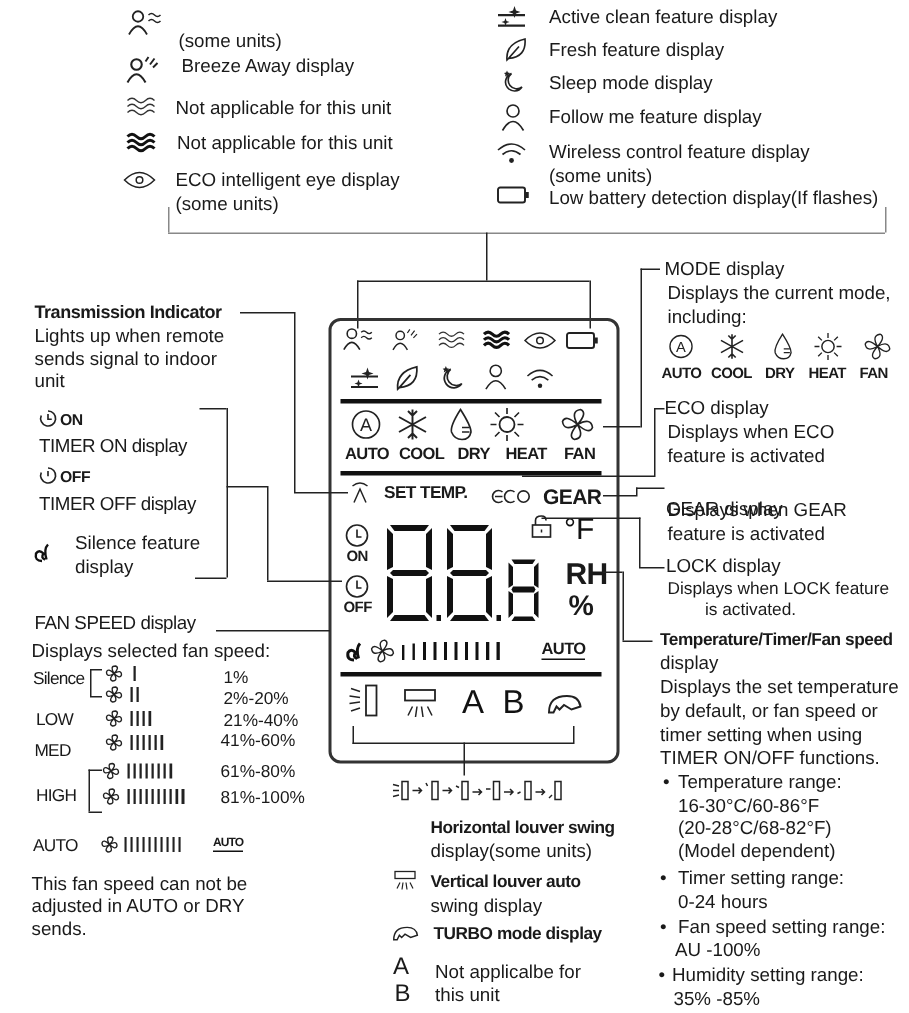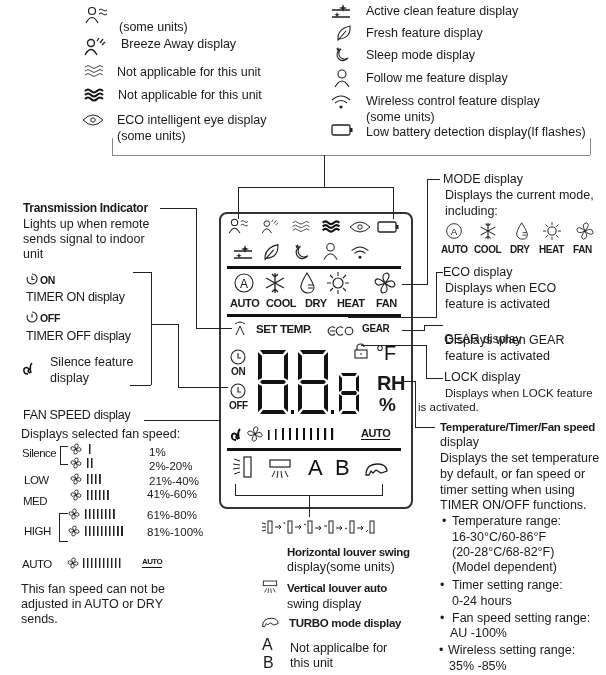--- a/index.html
+++ b/index.html
@@ -179,21 +179,21 @@
 <svg class="abs" style="left:233px;top:320px" width="14" height="16" viewBox="0 0 14 16">
     <path d="M2 4 Q7 0 12 4" fill="none" stroke="#222" stroke-width="1"></path>
     <path d="M3 15 L7 6 L11 15" fill="none" stroke="#222" stroke-width="1"></path>
   </svg>
 <div class="abs lcdtxt" style="left:256px;top:323px;font-size:11.5px">SET TEMP.</div>
 <svg class="abs" style="left:327px;top:325px" width="28" height="12" viewBox="0 0 28 12">
     <path d="M8 3 A4 4 0 1 0 8 9 M3 6 H8" fill="none" stroke="#222" stroke-width="1.1"></path>
     <path d="M16 3 A4 4 0 1 0 16 9" fill="none" stroke="#222" stroke-width="1.1"></path>
     <circle cx="22" cy="6" r="3.8" fill="none" stroke="#222" stroke-width="1.1"></circle>
   </svg>
-<div class="abs lcdtxt" style="left:362px;top:323px;font-size:10px">GEAR</div>
+<div class="abs lcdtxt" style="left:362px;top:323px;font-size:14px">GEAR</div>
 
 <svg class="abs" style="left:230px;top:349px" width="16" height="16" viewBox="0 0 16 16">
     <circle cx="8" cy="8" r="7" fill="none" stroke="#222" stroke-width="1.1"></circle>
     <path d="M8 4 V9 H11" fill="none" stroke="#222" stroke-width="1.1"></path>
   </svg>
 <div class="abs lcdtxt" style="left:231px;top:366px;font-size:10px">ON</div>
 <svg class="abs" style="left:230px;top:383px" width="16" height="16" viewBox="0 0 16 16">
     <circle cx="8" cy="8" r="7" fill="none" stroke="#222" stroke-width="1.1"></circle>
     <path d="M8 4 V9 H11" fill="none" stroke="#222" stroke-width="1.1"></path>
   </svg>
@@ -457,21 +457,21 @@
 <div class="ln" style="left:424px;top:325px;width:19px;height:1px;"></div>
 <div class="abs t" style="left:444px;top:332px">GEAR display</div>
 <div class="abs t" style="left:445px;top:333px">Displays when GEAR</div>
 <div class="abs t" style="left:445px;top:349px">feature  is activated</div>
 
 <div class="ln" style="left:361px;top:345px;width:66px;height:1px;"></div>
 <div class="ln" style="left:426px;top:345px;width:1px;height:33px;"></div>
 <div class="ln" style="left:426px;top:378px;width:17px;height:1px;"></div>
 <div class="abs t" style="left:444px;top:370px">LOCK display</div>
 <div class="abs ts" style="left:445px;top:386px;font-size:11.5px">Displays when LOCK feature</div>
-<div class="abs ts" style="left:418px;top:400px;font-size:11.5px">is activated.</div>
+<div class="abs ts" style="left:470px;top:400px;font-size:11.5px">is activated.</div>
 
 <div class="ln" style="left:402px;top:381px;width:13px;height:1px;"></div>
 <div class="ln" style="left:415px;top:381px;width:1px;height:46px;"></div>
 <div class="ln" style="left:415px;top:427px;width:20px;height:1px;"></div>
 <div class="abs tb" style="left:440px;top:420px;font-size:11.5px">Temperature/Timer/Fan speed</div>
 <div class="abs t" style="left:440px;top:435px">display</div>
 <div class="abs t" style="left:440px;top:451px">Displays the set temperature</div>
 <div class="abs t" style="left:440px;top:467px">by default, or fan speed or</div>
 <div class="abs t" style="left:440px;top:483px">timer setting when using</div>
 <div class="abs t" style="left:440px;top:498px">TIMER ON/OFF functions.</div>
@@ -481,21 +481,21 @@
 <div class="abs t" style="left:452px;top:530px">16-30°C/60-86°F</div>
 <div class="abs t" style="left:452px;top:545px">(20-28°C/68-82°F)</div>
 <div class="abs t" style="left:452px;top:560px">(Model dependent)</div>
 <div class="abs t" style="left:440px;top:578px">•</div>
 <div class="abs t" style="left:452px;top:578px">Timer setting range:</div>
 <div class="abs t" style="left:452px;top:594px">0-24 hours</div>
 <div class="abs t" style="left:440px;top:611px">•</div>
 <div class="abs t" style="left:452px;top:611px">Fan speed setting range:</div>
 <div class="abs t" style="left:450px;top:626px">AU -100%</div>
 <div class="abs t" style="left:439px;top:643px">•</div>
-<div class="abs t" style="left:448px;top:643px">Wireless setting range:</div>
+<div class="abs t" style="left:448px;top:643px">Humidity setting range:</div>
 <div class="abs t" style="left:449px;top:659px">35% -85%</div>
 
 <svg class="abs" style="left:262px;top:520px" width="140" height="14" viewBox="0 0 140 14">
   <g fill="none" stroke="#222" stroke-width="1">
     <path d="M0 3 l4 1 M0 7 h4 M0 11 l4 -1"></path>
       <rect x="6" y="1" width="4" height="12"></rect>
     <path d="M13 7 h6 M17 5 l2 2 -2 2"></path>
     <path d="M22 2 l1 2"></path>
       <rect x="26" y="1" width="4" height="12"></rect>
     <path d="M33 7 h6 M37 5 l2 2 -2 2"></path>

